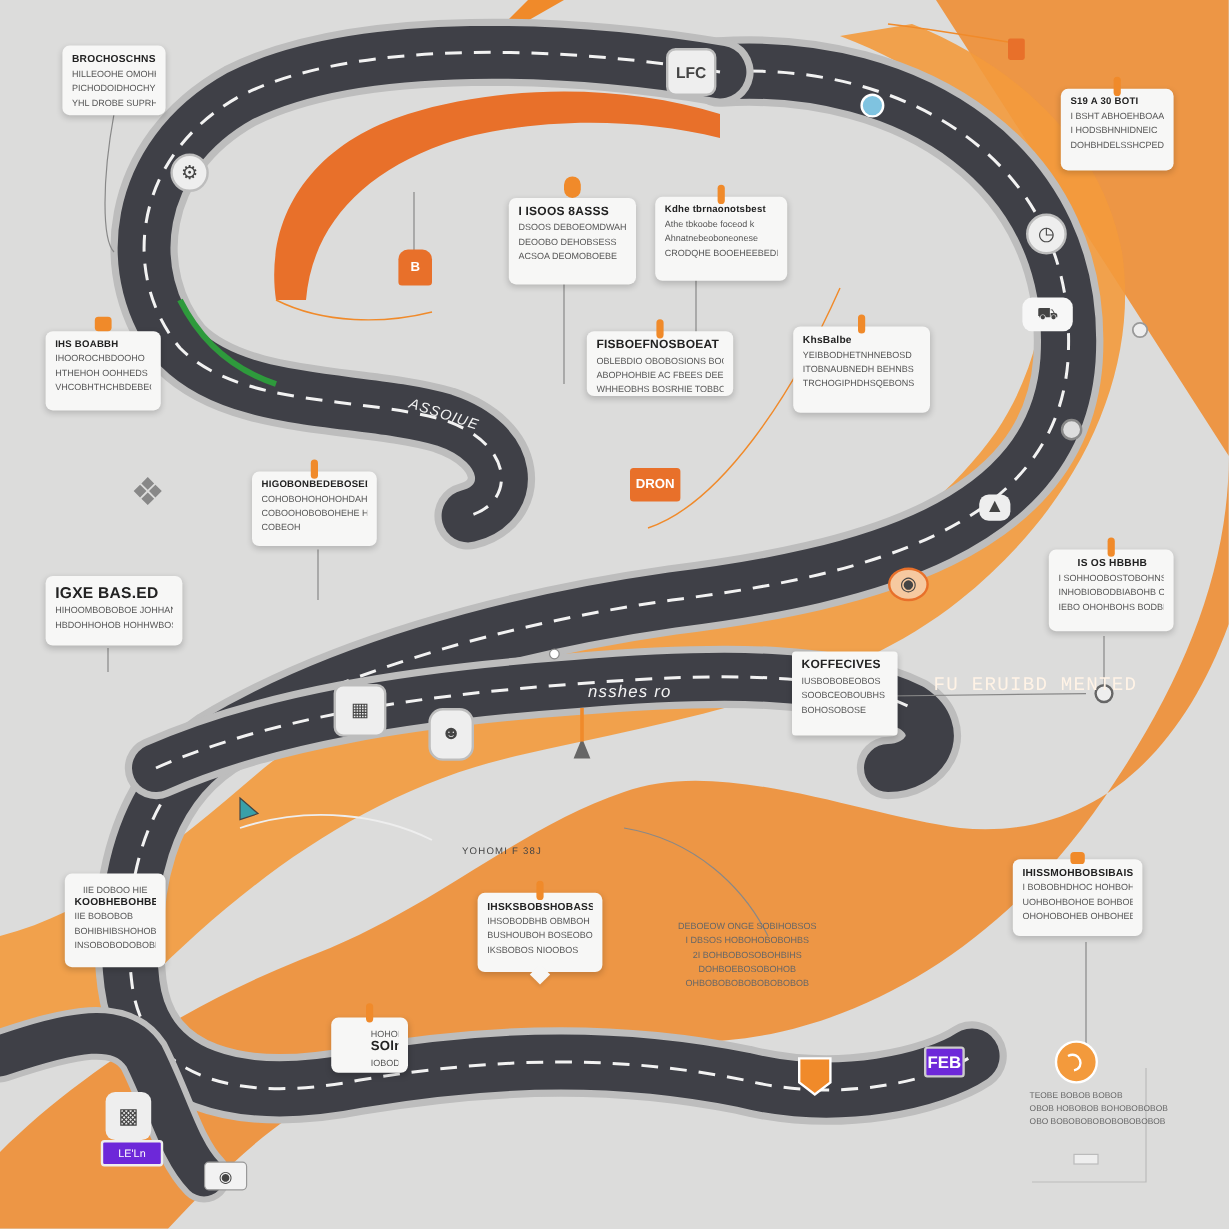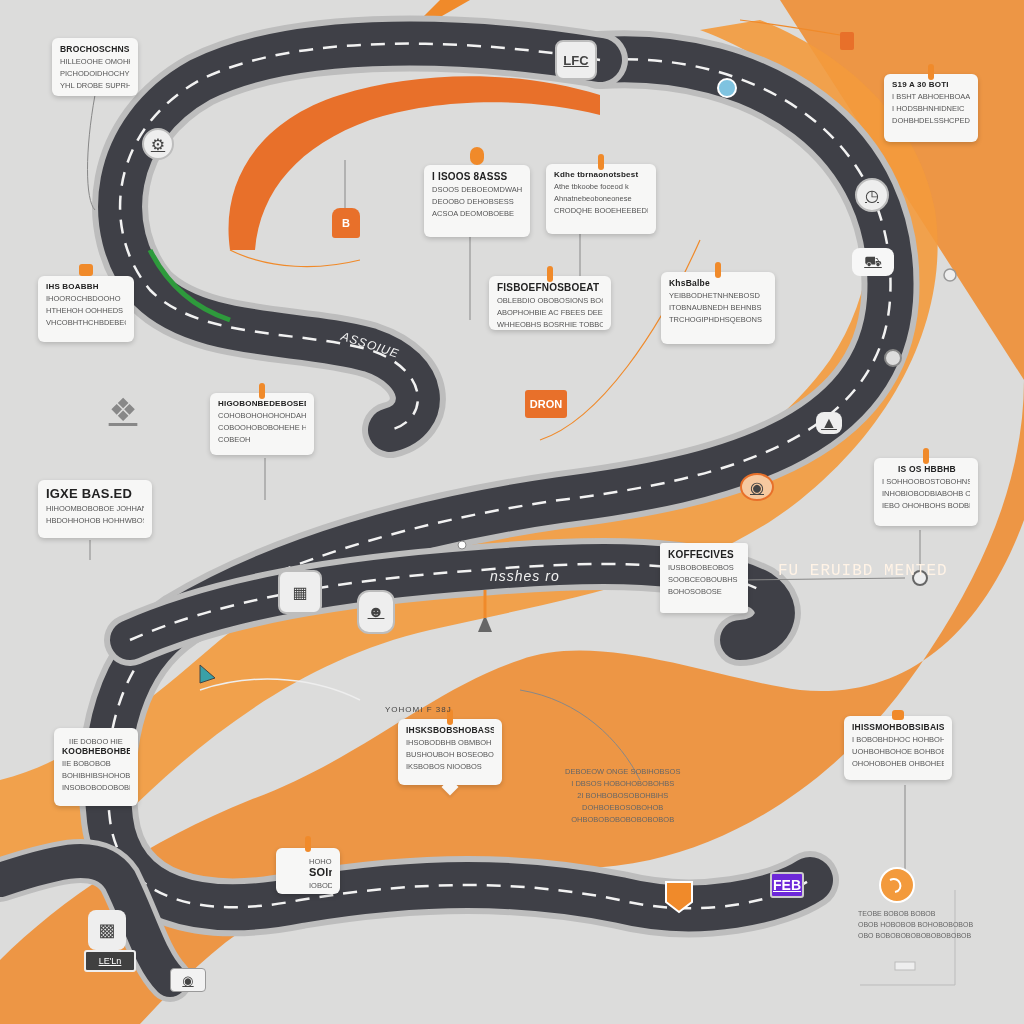--- a/index.html
+++ b/index.html
@@ -17,21 +17,21 @@
   .card .tail { position:absolute; bottom:-8px; left:50%; width:12px; height:12px;
                 margin-left:-6px; background:#f7f7f6; transform:rotate(45deg);
                 box-shadow:2px 2px 3px rgba(0,0,0,0.08); }
   .road-label { position:absolute; color:#f2f2f2; font-size:14px; font-style:italic;
                 letter-spacing:1px; white-space:nowrap; }
   .orange-label { position:absolute; color:#fff3e6; font-size:16px; letter-spacing:1px;
                   white-space:nowrap;font-family:Liberation Mono, monospace; }
   .badge { position:absolute; background:#e8702a; color:#fff; font-size:11px; font-weight:bold;
            display:flex; align-items:center; justify-content:center; border-radius:3px; }
   .icon-chip { position:absolute; background:#eeeeee; border:2px solid #bdbdbd; border-radius:8px;
-               display:flex; align-items:center; justify-content:center; color:#444; font-size:16px;text-decoration:underline; }
+               display:flex; align-items:center; justify-content:center; color:#444; font-size:16px; }
   .plain-text { position:absolute; font-size:7.5px; color:#666; line-height:12px; white-space:nowrap; }
 </style>
 </head>
 <body>
 
 <svg id="canvas" viewBox="0 0 1024 1024">
 
   <path d="M780 0 L1024 0 L1024 520 C 980 640 900 700 800 690 C 720 680 600 630 520 660 C 430 690 360 760 250 800 C 150 840 60 900 0 960 L0 1024 L140 1024 C 200 960 260 900 360 880 C 460 860 560 880 650 860 C 760 835 860 760 930 650 C 990 560 1024 470 1024 380 Z" fill="#f08a2a" opacity="0.85"></path>
   <path d="M0 780 C 80 760 150 700 220 640 C 320 560 460 520 600 500 C 700 485 780 430 830 360 C 870 300 880 230 860 170 C 840 110 780 60 700 30 L 760 20 C 860 60 920 130 935 210 C 950 310 900 420 800 500 C 700 580 560 600 430 630 C 300 660 200 740 120 820 C 80 860 40 880 0 900 Z" fill="#f39a3c" opacity="0.9"></path>
   <path d="M230 250 C 220 180 260 120 340 95 C 420 70 520 70 600 95 L 600 115 C 520 95 430 100 370 120 C 300 145 260 190 255 250 Z" fill="#e8702a"></path>
@@ -115,21 +115,21 @@
 
 <div class="badge" style="left:525px; top:390px; width:42px; height:28px;">
   <span>DRON</span>
 </div>
 <div class="badge" style="left:332px; top:208px; width:28px; height:30px; border-radius:8px 8px 3px 3px;">
   <span>B</span>
 </div>
 <div class="icon-chip" style="left:770px; top:872px; width:30px; height:22px; background:#6d28d9; color:#fff; border-color:#ccc; font-size:14px; font-weight:bold; border-radius:3px;">
   <span>FEB</span>
 </div>
-<div class="icon-chip" style="left:84px; top:950px; width:48px; height:18px; background:#404040; color:#fff; border-color:#eee; font-size:9px; border-radius:3px;">
+<div class="icon-chip" style="left:84px; top:950px; width:48px; height:18px; background:#6d28d9; color:#fff; border-color:#eee; font-size:9px; border-radius:3px;">
   <span>LE'Ln</span>
 </div>
 
 <div class="icon-chip" style="left:855px; top:178px; width:30px; height:30px; border-radius:50%;">◷</div>
 <div class="icon-chip" style="left:142px; top:128px; width:28px; height:28px; border-radius:50%;">⚙</div>
 <div class="icon-chip" style="left:88px; top:385px; width:70px; height:50px; background:transparent; border:none; font-size:32px; color:#888;">❖</div>
 <div class="icon-chip" style="left:278px; top:570px; width:40px; height:40px;">▦</div>
 <div class="icon-chip" style="left:357px; top:590px; width:34px; height:40px; border-radius:12px;">☻</div>
 <div class="icon-chip" style="left:816px; top:412px; width:26px; height:22px; background:#eee; border:none;">▲</div>
 <div class="icon-chip" style="left:740px; top:473px; width:30px; height:24px; border-radius:50%; background:#f6c9a0; border-color:#e8702a;">◉</div>
@@ -222,21 +222,21 @@
 </div>
 
 <div class="card" style="left:54px; top:728px; width:84px; height:78px;">
   <div class="line" style="text-align:center;">IIE DOBOO HIE</div>
   <div class="title" style="font-size:8.5px;">KOOBHEBOHBE</div>
   <div class="line">IIE BOBOBOB</div>
   <div class="line">BOHIBHIBSHOHOBBH</div>
   <div class="line">INSOBOBODOBOBE</div>
 </div>
 
-<div class="card" style="left:398px; top:719px; width:104px; height:66px;">
+<div class="card" style="left:398px; top:744px; width:104px; height:66px;">
   <div class="pin"></div>
   <div class="title" style="font-size:8.5px;">IHSKSBOBSHOBASS</div>
   <div class="line">IHSOBODBHB OBMBOH</div>
   <div class="line">BUSHOUBOH BOSEOBOH</div>
   <div class="line">IKSBOBOS NIOOBOS</div>
   <div class="tail"></div>
 </div>
 
 <div class="card" style="left:844px; top:716px; width:108px; height:64px;">
   <div class="pin" style="width:12px; height:10px; top:-6px; margin-left:-6px;"></div>

